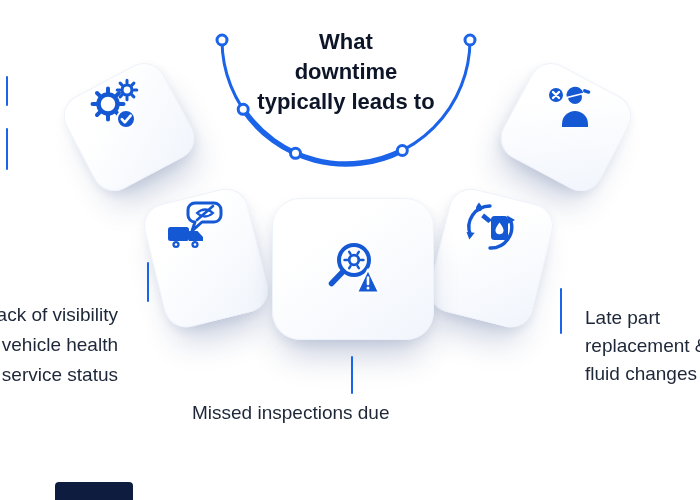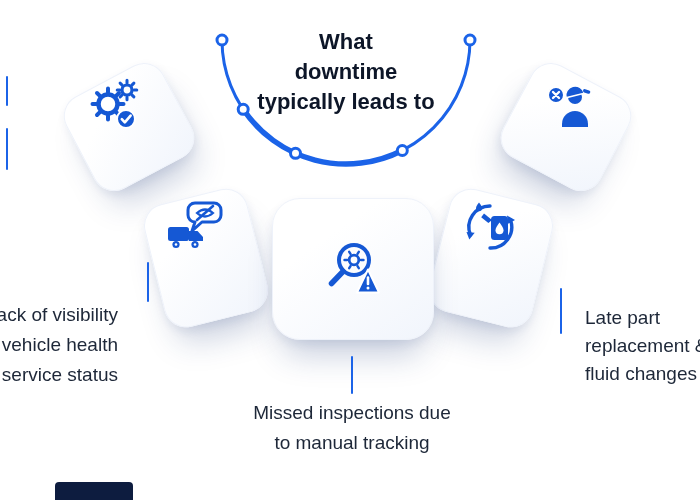--- a/index.html
+++ b/index.html
@@ -13,21 +13,21 @@
     border:1px solid #eef2fa;
     box-shadow:0 24px 32px -10px rgba(27,56,120,.25), 0 4px 10px rgba(27,56,120,.08);
   }
   .icon{position:absolute;}
   .title{
     position:absolute;left:206px;top:27px;width:280px;text-align:center;
     font-weight:700;font-size:22px;line-height:30px;color:var(--title,#0d1628);
   }
   .label{position:absolute;font-size:19px;font-weight:400;color:var(--text,#1d2738);}
   .label-left{left:-162px;top:300px;width:280px;text-align:right;line-height:30px;}
-  .label-bottom{left:192px;top:398px;width:320px;text-align:center;line-height:30px;}
+  .label-bottom{left:192px;top:398px;width:320px;text-align:left;line-height:30px;}
   .label-right{left:585px;top:304px;width:200px;text-align:left;line-height:28px;}
   .vline{position:absolute;width:2px;background:var(--arc,#1b63e8);border-radius:1px;}
   .footer-bar{
     position:absolute;left:55px;top:482px;width:78px;height:18px;
     background:var(--footer_bar,#0d1c3f);border-radius:4px 4px 0 0;
   }
   .arc-wrap{position:absolute;left:200px;top:14px;overflow:visible;}
   .ic-f{fill:var(--accent,#1558d4);}
   .ic-s{stroke:var(--accent,#1558d4);fill:none;stroke-linecap:round;}
 </style>
@@ -127,21 +127,20 @@
   <div class="vline" style="left:560px;top:288px;height:46px"></div>
 
   <div class="label label-left">
     <div>Lack of visibility</div>
     <div>into vehicle health</div>
     <div>and service status</div>
   </div>
 
   <div class="label label-bottom">
     <div>Missed inspections due</div>
-    <div>to manual tracking</div>
   </div>
 
   <div class="label label-right">
     <div>Late part</div>
     <div>replacement &amp;</div>
     <div>fluid changes</div>
   </div>
 
   <div class="footer-bar"></div>
 

